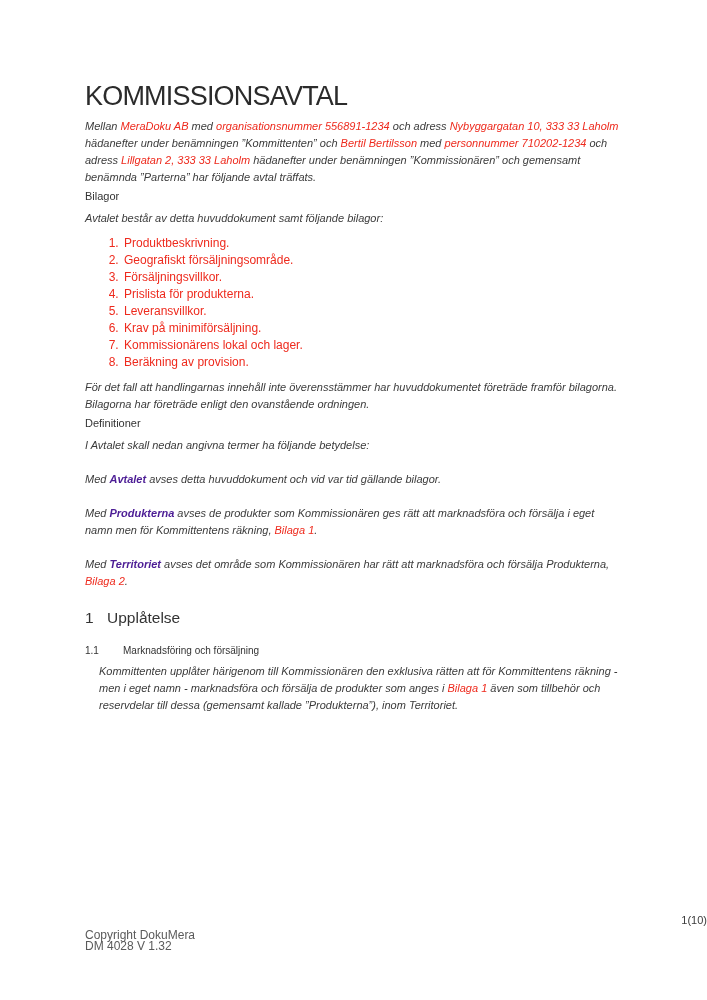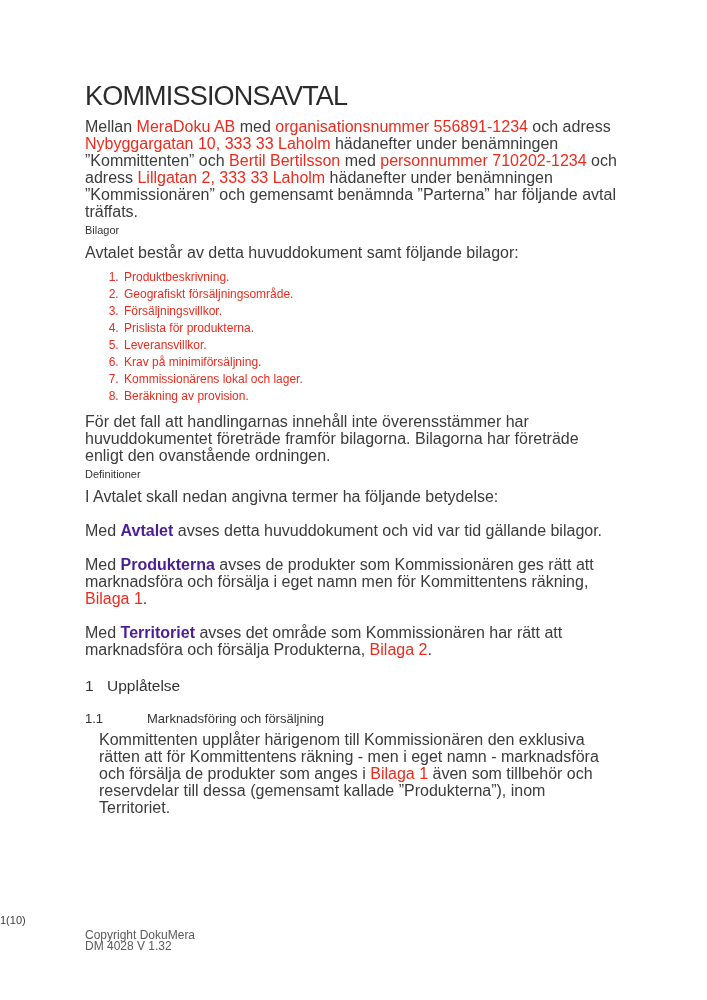--- a/index.html
+++ b/index.html
@@ -14,21 +14,21 @@
     position: relative; width: 707px; height: 1000px;
     background: #ffffff; overflow: hidden;
   }
   .content { padding: 80px 87px 0 85px; }
 
   h1.doc-title {
     margin: 0 0 6px 0;
     font-size: 27px; font-weight: 400; letter-spacing: -0.8px;
     line-height: 32px; color: #2b2b2b;
   }
-  p { margin: 0; font-size: 16px; line-height: 17px; }
+  p { margin: 0; font-size: 11px; line-height: 17px; font-style: italic; }
 
   .seg-red { color: var(--red); }
   .seg-bold { font-weight: 700; color: #4c1d95; }
 
   h2.section-heading {
     margin: 0 0 4px 0; font-size: 11px; font-weight: 400;
     line-height: 20px; color: var(--head);
   }
   .bilagor-heading { margin-top: 38px; }
   .definitioner-heading { margin-top: 32px; }
@@ -49,29 +49,29 @@
   .lead-paragraph { margin-top: 0; }
 
   h3.numbered-heading {
     display: flex; margin: 18px 0 0 0;
     font-size: 15.5px; font-weight: 400; line-height: 20px; color: var(--head);
   }
   h3.numbered-heading .num { width: 22px; flex: 0 0 auto; }
 
   h4.numbered-subheading {
     display: flex; margin: 14px 0 0 0;
-    font-size: 13px; font-weight: 400; line-height: 17px; color: var(--head); gap: 24px;
+    font-size: 10px; font-weight: 400; line-height: 17px; color: var(--head);
   }
   h4.numbered-subheading .num { width: 38px; flex: 0 0 auto; }
 
   .sub-body { margin-top: 4px; margin-left: 14px; }
 
   .page-number {
     position: absolute; top: 914px; left: 0; right: 0;
-    text-align: left; font-size: 11px; color: var(--ink);
+    text-align: right; font-size: 11px; color: var(--ink);
   }
   .copyright {
     position: absolute; top: 930px; left: 85px;
     font-size: 12px; line-height: 11px; color: #5a5a5a;
   }
 </style>
 </head>
 <body>
 
 <div class="page">

